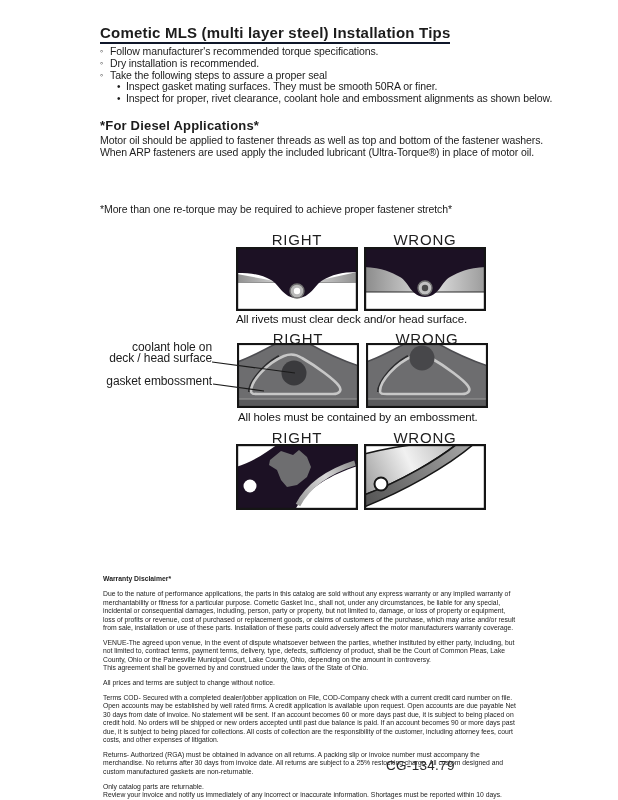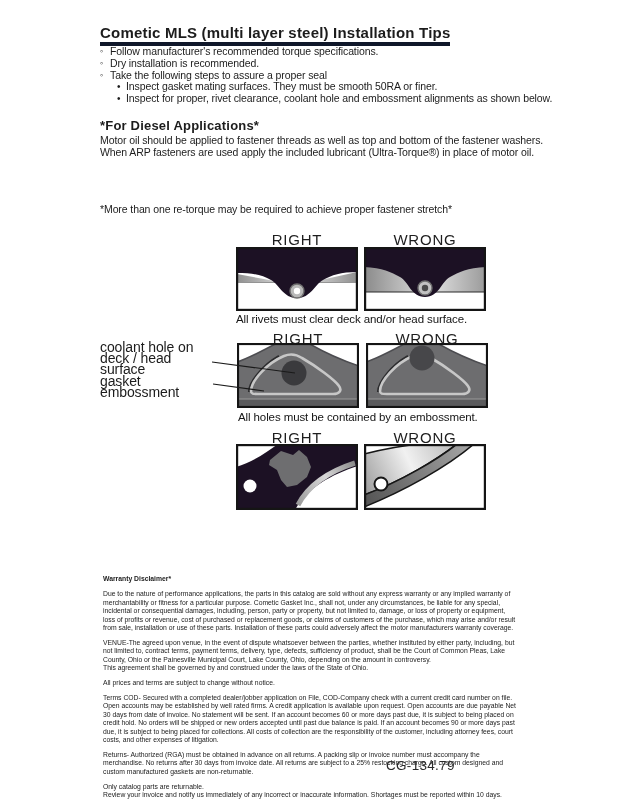--- a/index.html
+++ b/index.html
@@ -3,38 +3,38 @@
 <meta charset="utf-8">
 <style>
   html,body { margin:0; padding:0; }
   .page {
     position:relative; width:618px; height:800px; background:#ffffff;
     font-family:"Liberation Sans", sans-serif; color:#1c1c1c; overflow:hidden;
   }
   .abs { position:absolute; }
   .title {
     left:100px; top:24px; font-size:15px; font-weight:bold; letter-spacing:0.2px;
-    border-bottom:4px solid #0f172a; padding-bottom:1px; display:inline-block;
+    border-bottom:2px solid #0f172a; padding-bottom:1px; display:inline-block;
   }
   .body-text { font-size:10.5px; line-height:11.8px; letter-spacing:-0.1px; }
   .bullets { left:100px; top:46px; width:512px; }
   .b-row { display:flex; align-items:flex-start; height:11.8px; }
   .b-row.sub { margin-left:17px; }
   .b-marker { width:10px; flex:0 0 10px; font-size:9px; line-height:11.8px; }
   .b-row.sub .b-marker { width:9px; flex-basis:9px; font-size:10px; }
   .diesel-h { left:100px; top:118px; font-size:13px; font-weight:bold; letter-spacing:0.2px; }
   .para { white-space:pre-line; width:516px; }
   .p1 { left:100px; top:135px; }
   .p2 { left:100px; top:164px; }
   .note { left:100px; top:204px; }
   .dw-label { font-size:15px; letter-spacing:0.8px; color:#1e1e1e; text-align:center; width:122px; }
   .dbox { width:122px; }
   .dbox svg { display:block; }
   .caption { font-size:11.5px; letter-spacing:-0.1px; color:#141414; white-space:pre-line; line-height:12.5px; }
-  .callout { font-size:14px; line-height:11px; width:112px; left:100px; white-space:pre-line; letter-spacing:-0.1px; }
+  .callout { font-size:12px; line-height:11px; text-align:right; width:112px; left:100px; white-space:pre-line; letter-spacing:-0.1px; }
   .warranty { left:103px; top:575px; width:416px; font-size:6.8px; line-height:8.4px; letter-spacing:0; color:#222; }
   .warranty .w-h { font-weight:bold; margin-bottom:7px; }
   .warranty p { margin:0 0 6.5px 0; white-space:pre-line; }
   .code { left:386px; top:758px; font-size:13.5px; letter-spacing:0.3px; color:#2a2a2a; }
 </style>
 </head>
 <body>
 
 <div class="page">
 

